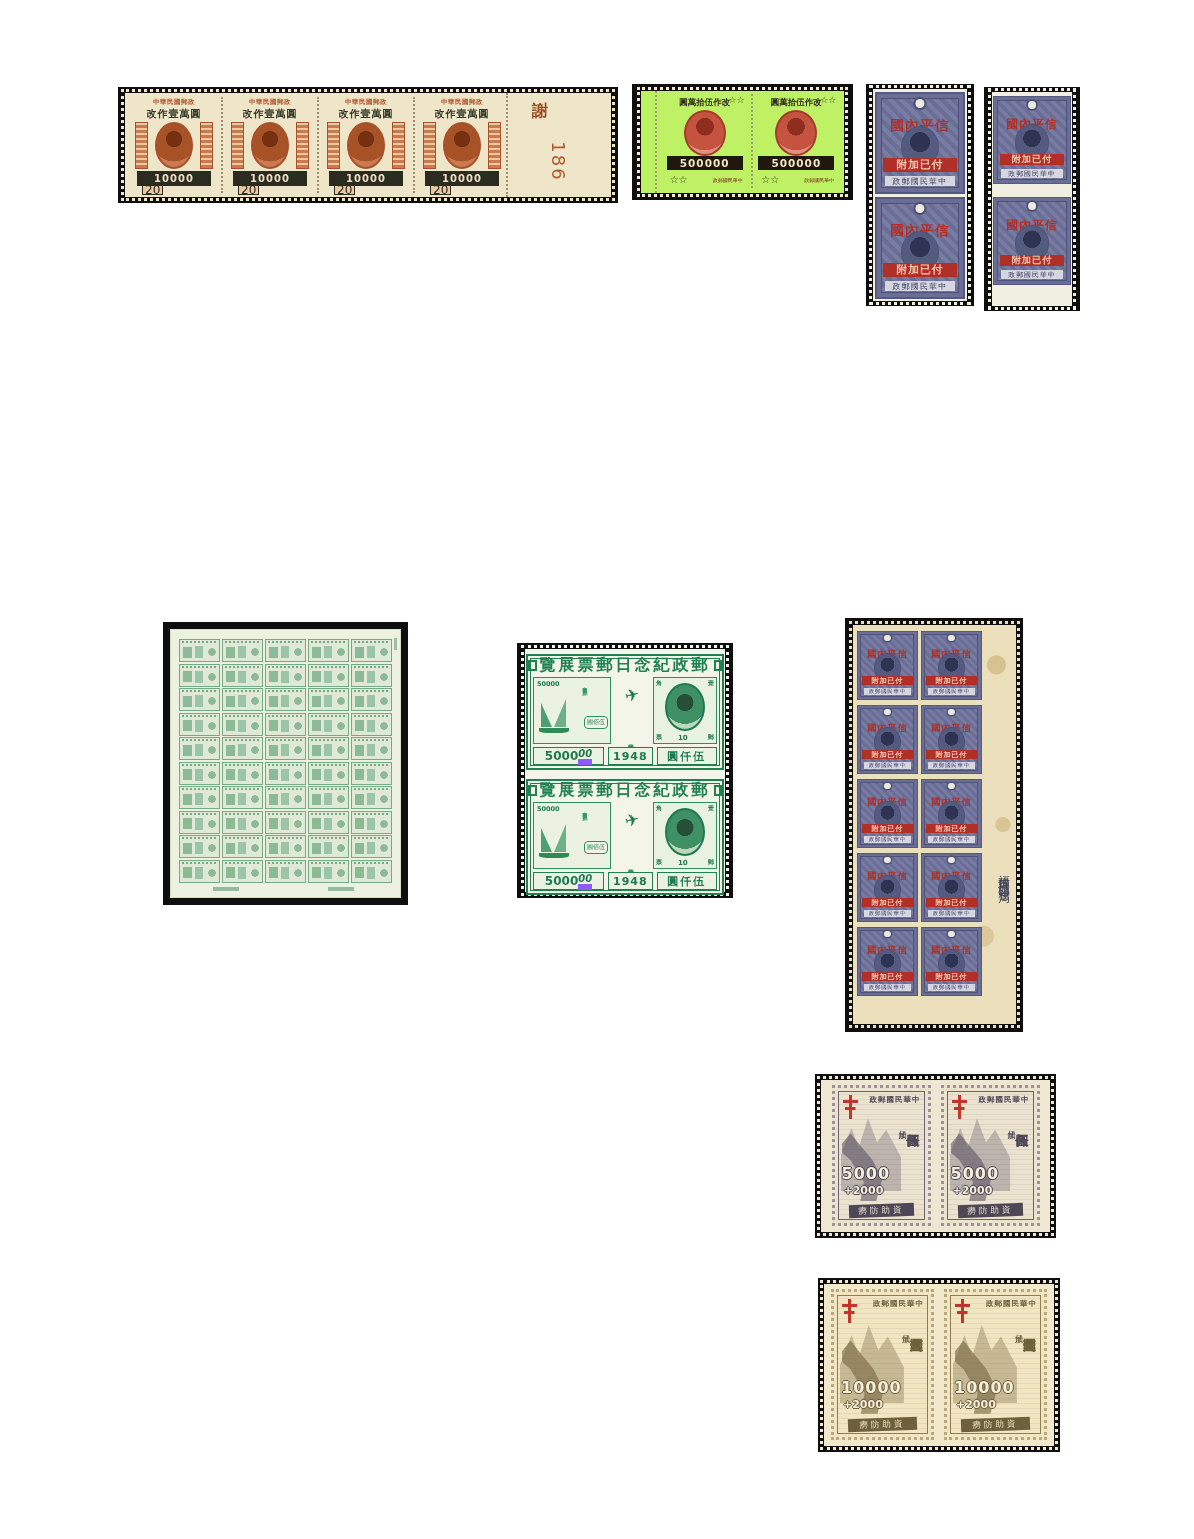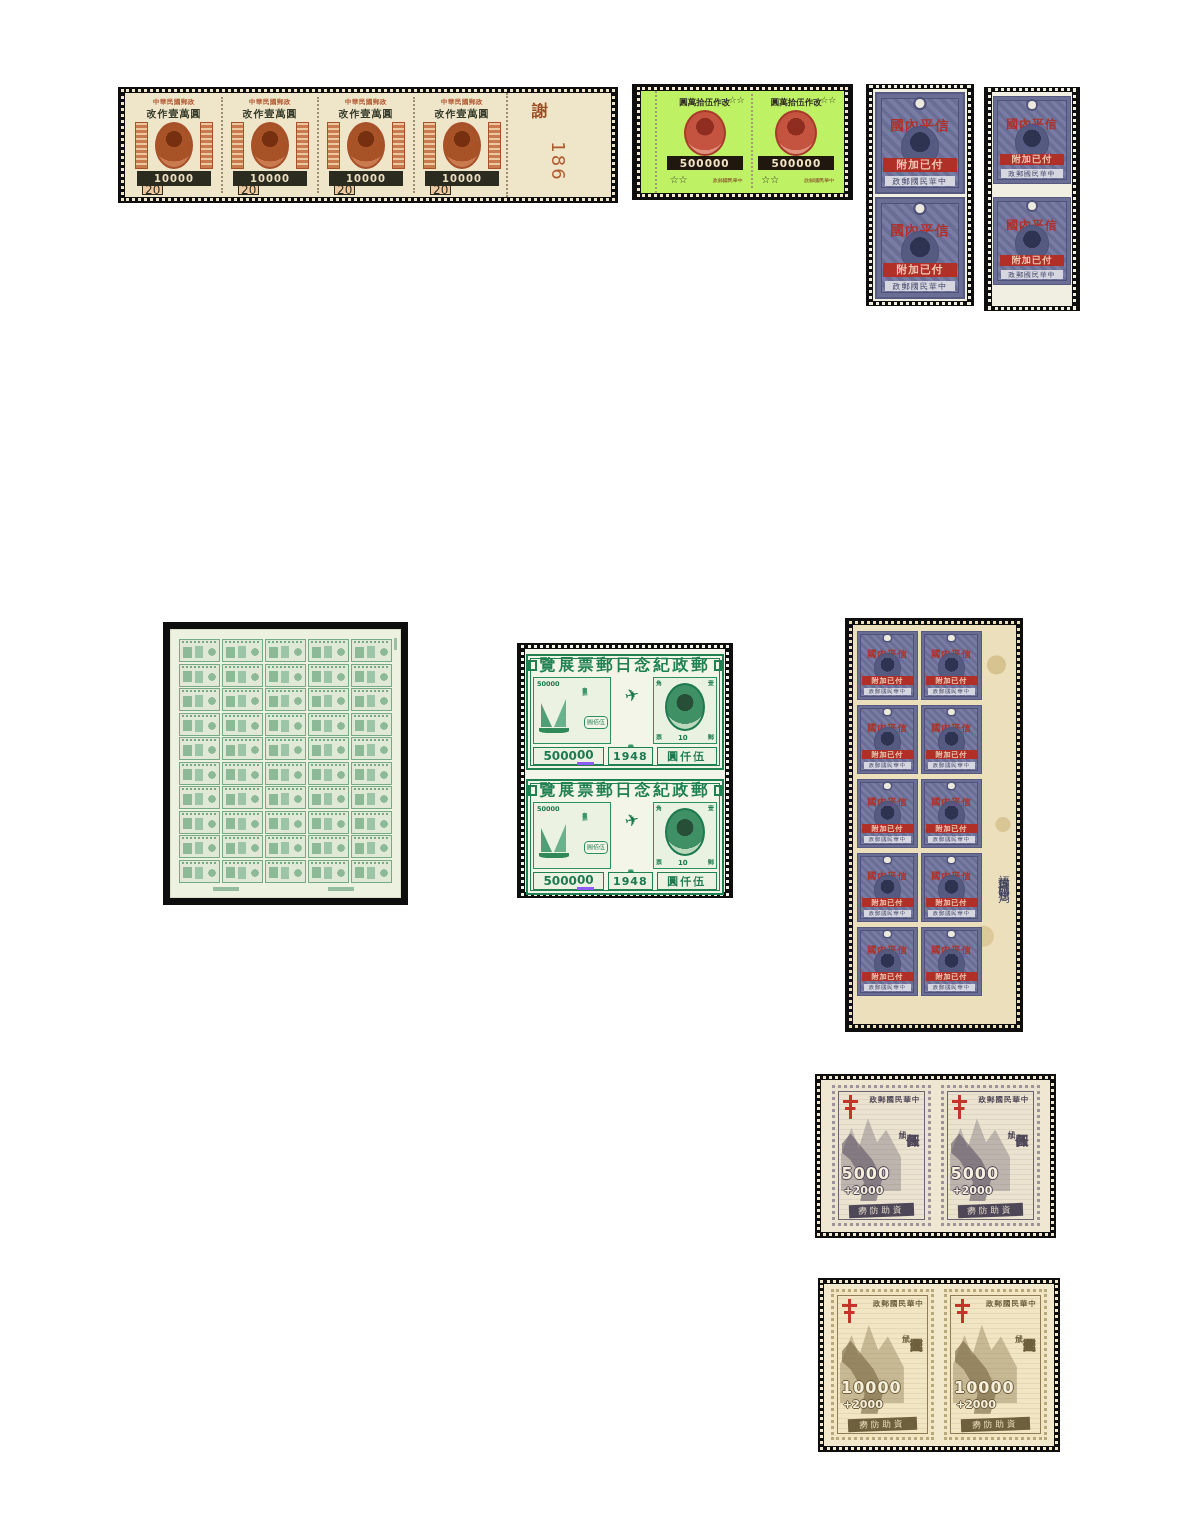--- a/index.html
+++ b/index.html
@@ -141,21 +141,21 @@
   .sg-oval{position:absolute;top:5px;bottom:12px;left:11px;right:11px;border-radius:50%;
     background:radial-gradient(circle at 50% 40%,#274f38 0 26%,#3f9165 27% 66%,#bcd8bc 67%);
     border:2px solid #1d7a50;}
   .sg-c{position:absolute;font-size:6px;font-weight:bold;color:#1d7a50;}
   .sg-c.tl{top:1px;left:2px;} .sg-c.tr{top:1px;right:2px;}
   .sg-c.bl{bottom:1px;left:2px;} .sg-c.br{bottom:1px;right:2px;}
   .sg-ten{position:absolute;bottom:1px;left:24px;font-size:7px;font-weight:bold;color:#1d7a50;margin-top:35px;}
   .sg-bottom{position:absolute;left:5px;right:5px;bottom:3px;height:18px;display:flex;gap:4px;}
   .bb{border:1px solid var(--c-green,#1f8050);background:#ebf2e2;display:flex;align-items:center;
     justify-content:center;color:#1d7a50;font-weight:bold;}
-  .bb-val{flex:1.3;font-size:12px;} .bb-val sup{font-size:12px;border-bottom:3px solid #8b5cf6;}
+  .bb-val{flex:1.3;font-size:12px;} .bb-val sup{font-size:10px;border-bottom:6px solid #8b5cf6;font-style:italic;}
   .bb-year{flex:.8;font-size:11px;letter-spacing:1px;}
   .bb-chars{flex:1.1;font-size:11px;letter-spacing:2px;}
 
   
   .block-paper{inset:7px 7px 8px 8px;background:
       radial-gradient(circle at 88% 10%,rgba(190,160,90,.45) 0 9px,transparent 10px),
       radial-gradient(circle at 92% 50%,rgba(190,160,90,.4) 0 7px,transparent 8px),
       radial-gradient(circle at 80% 78%,rgba(190,160,90,.35) 0 10px,transparent 11px),
       #ebdfbc;
     outline:3px dotted #ebdfbc;outline-offset:1px;}

